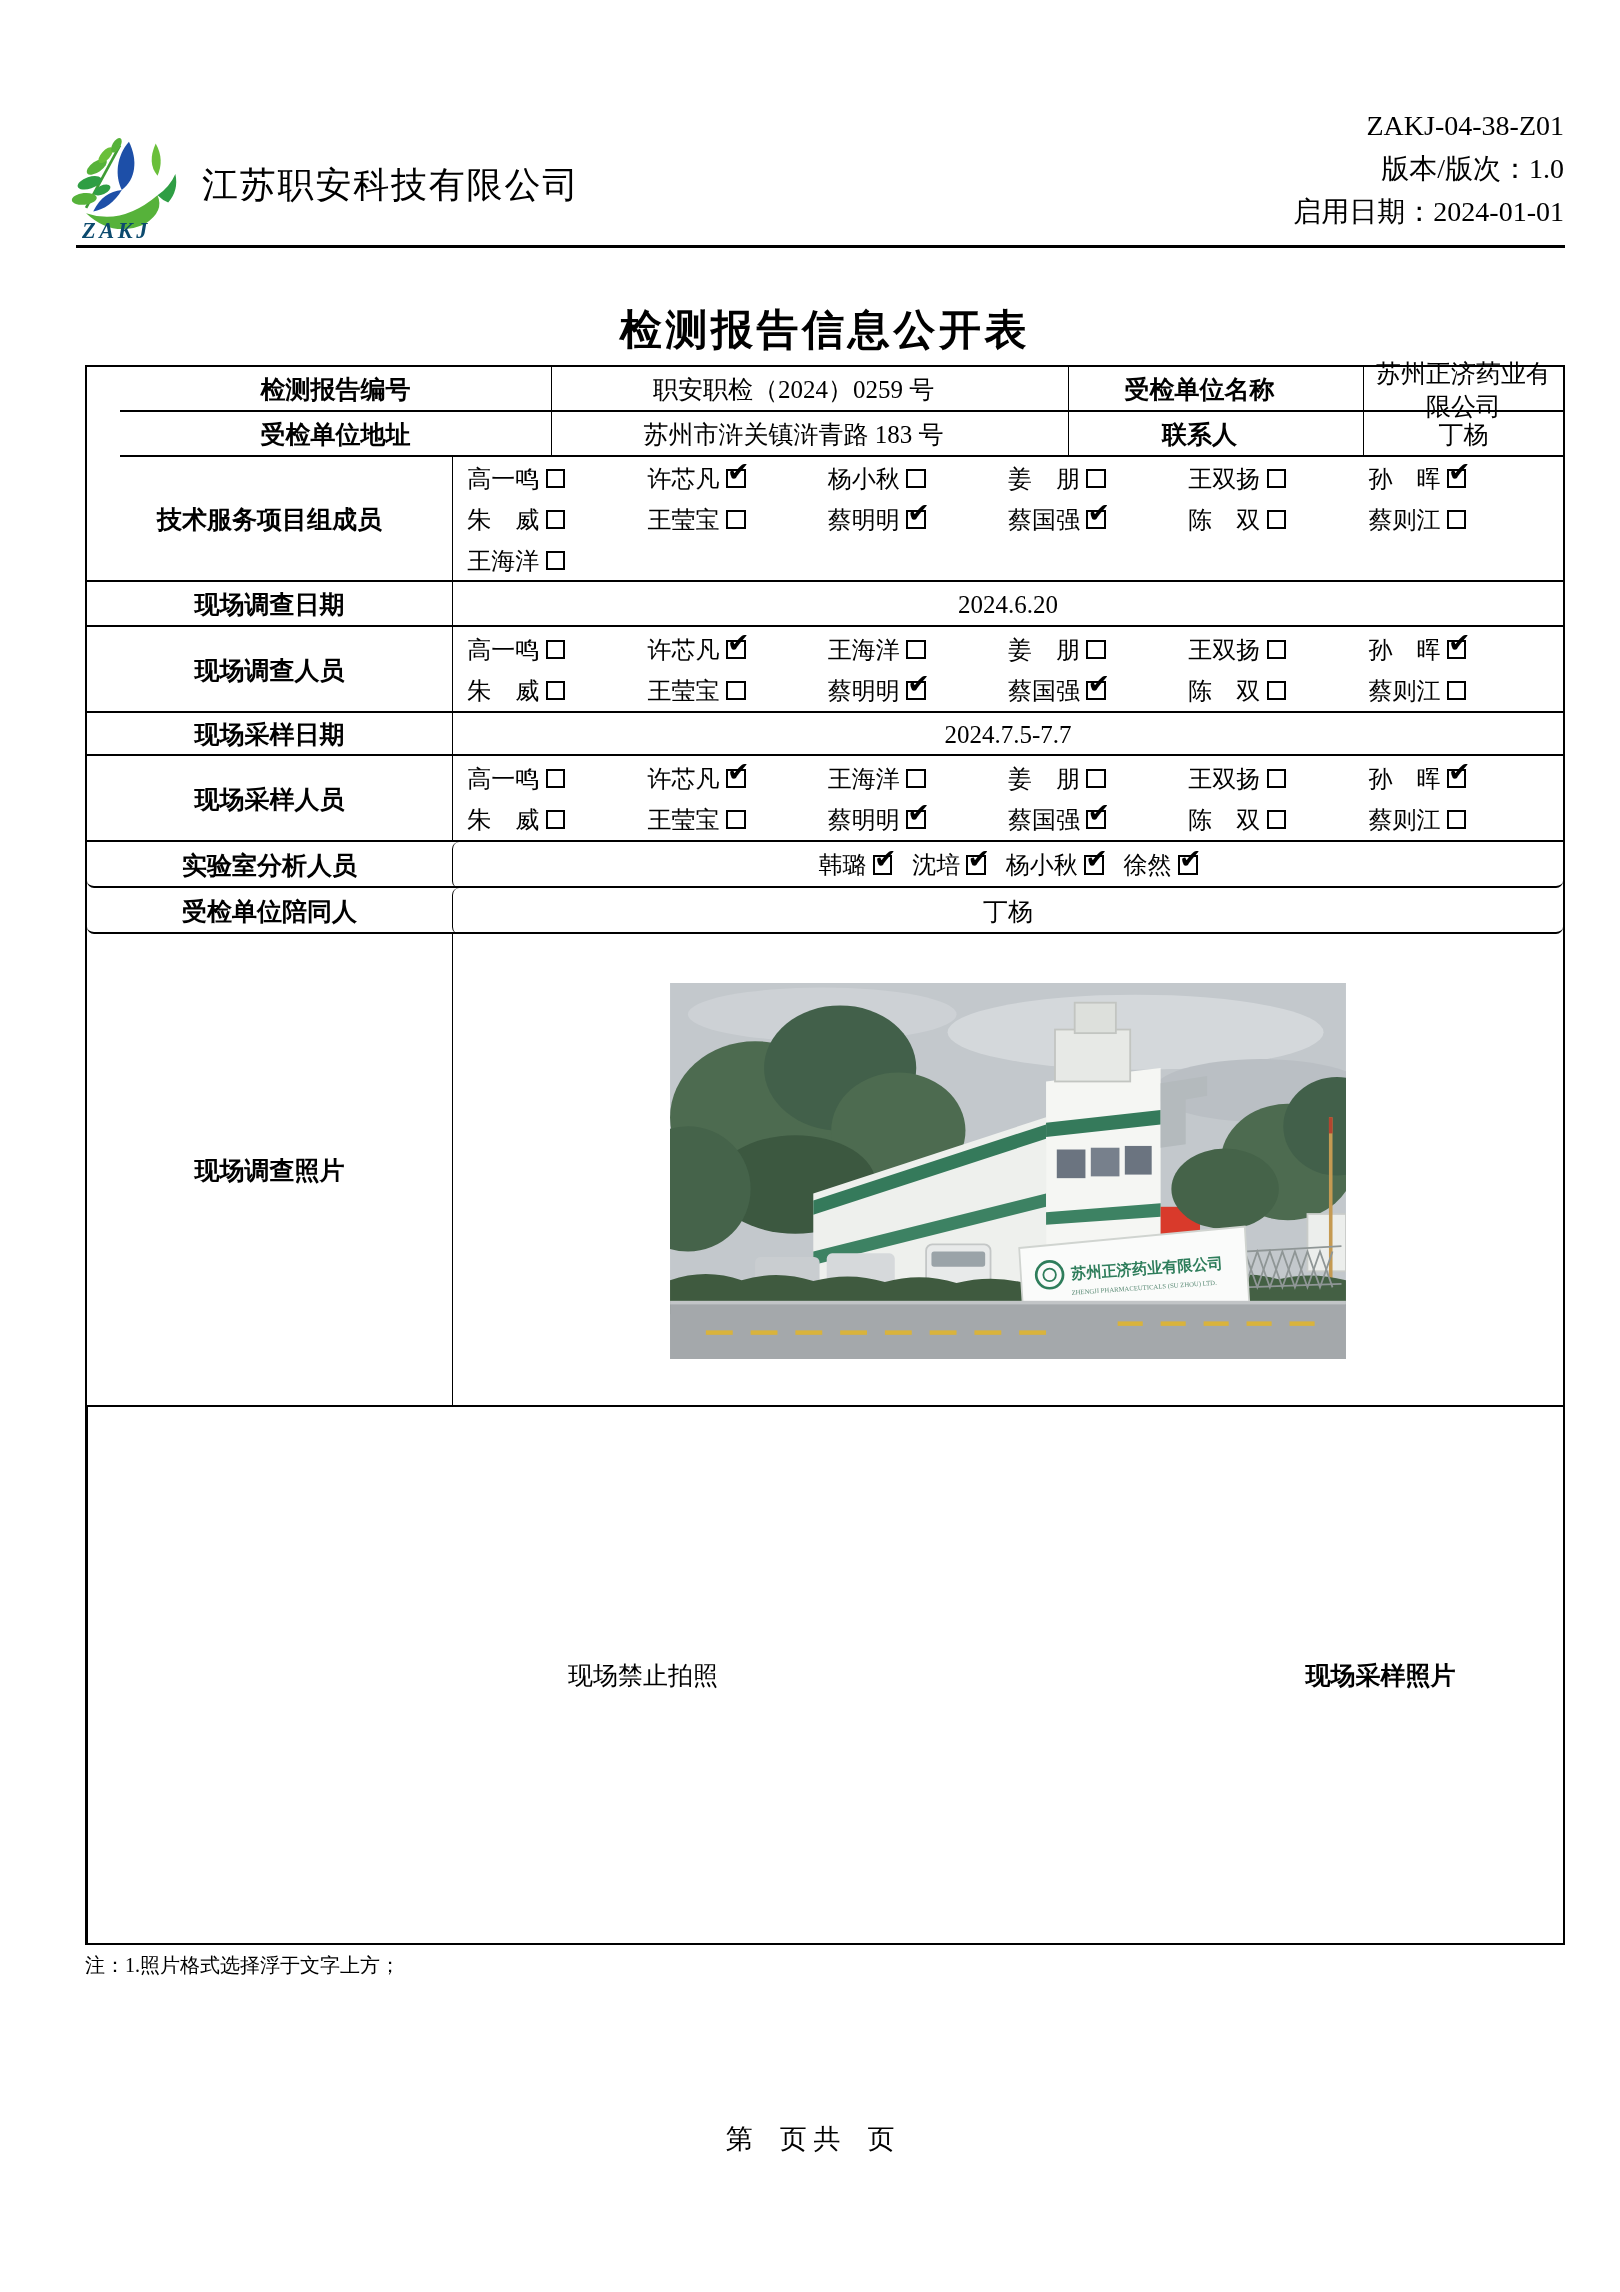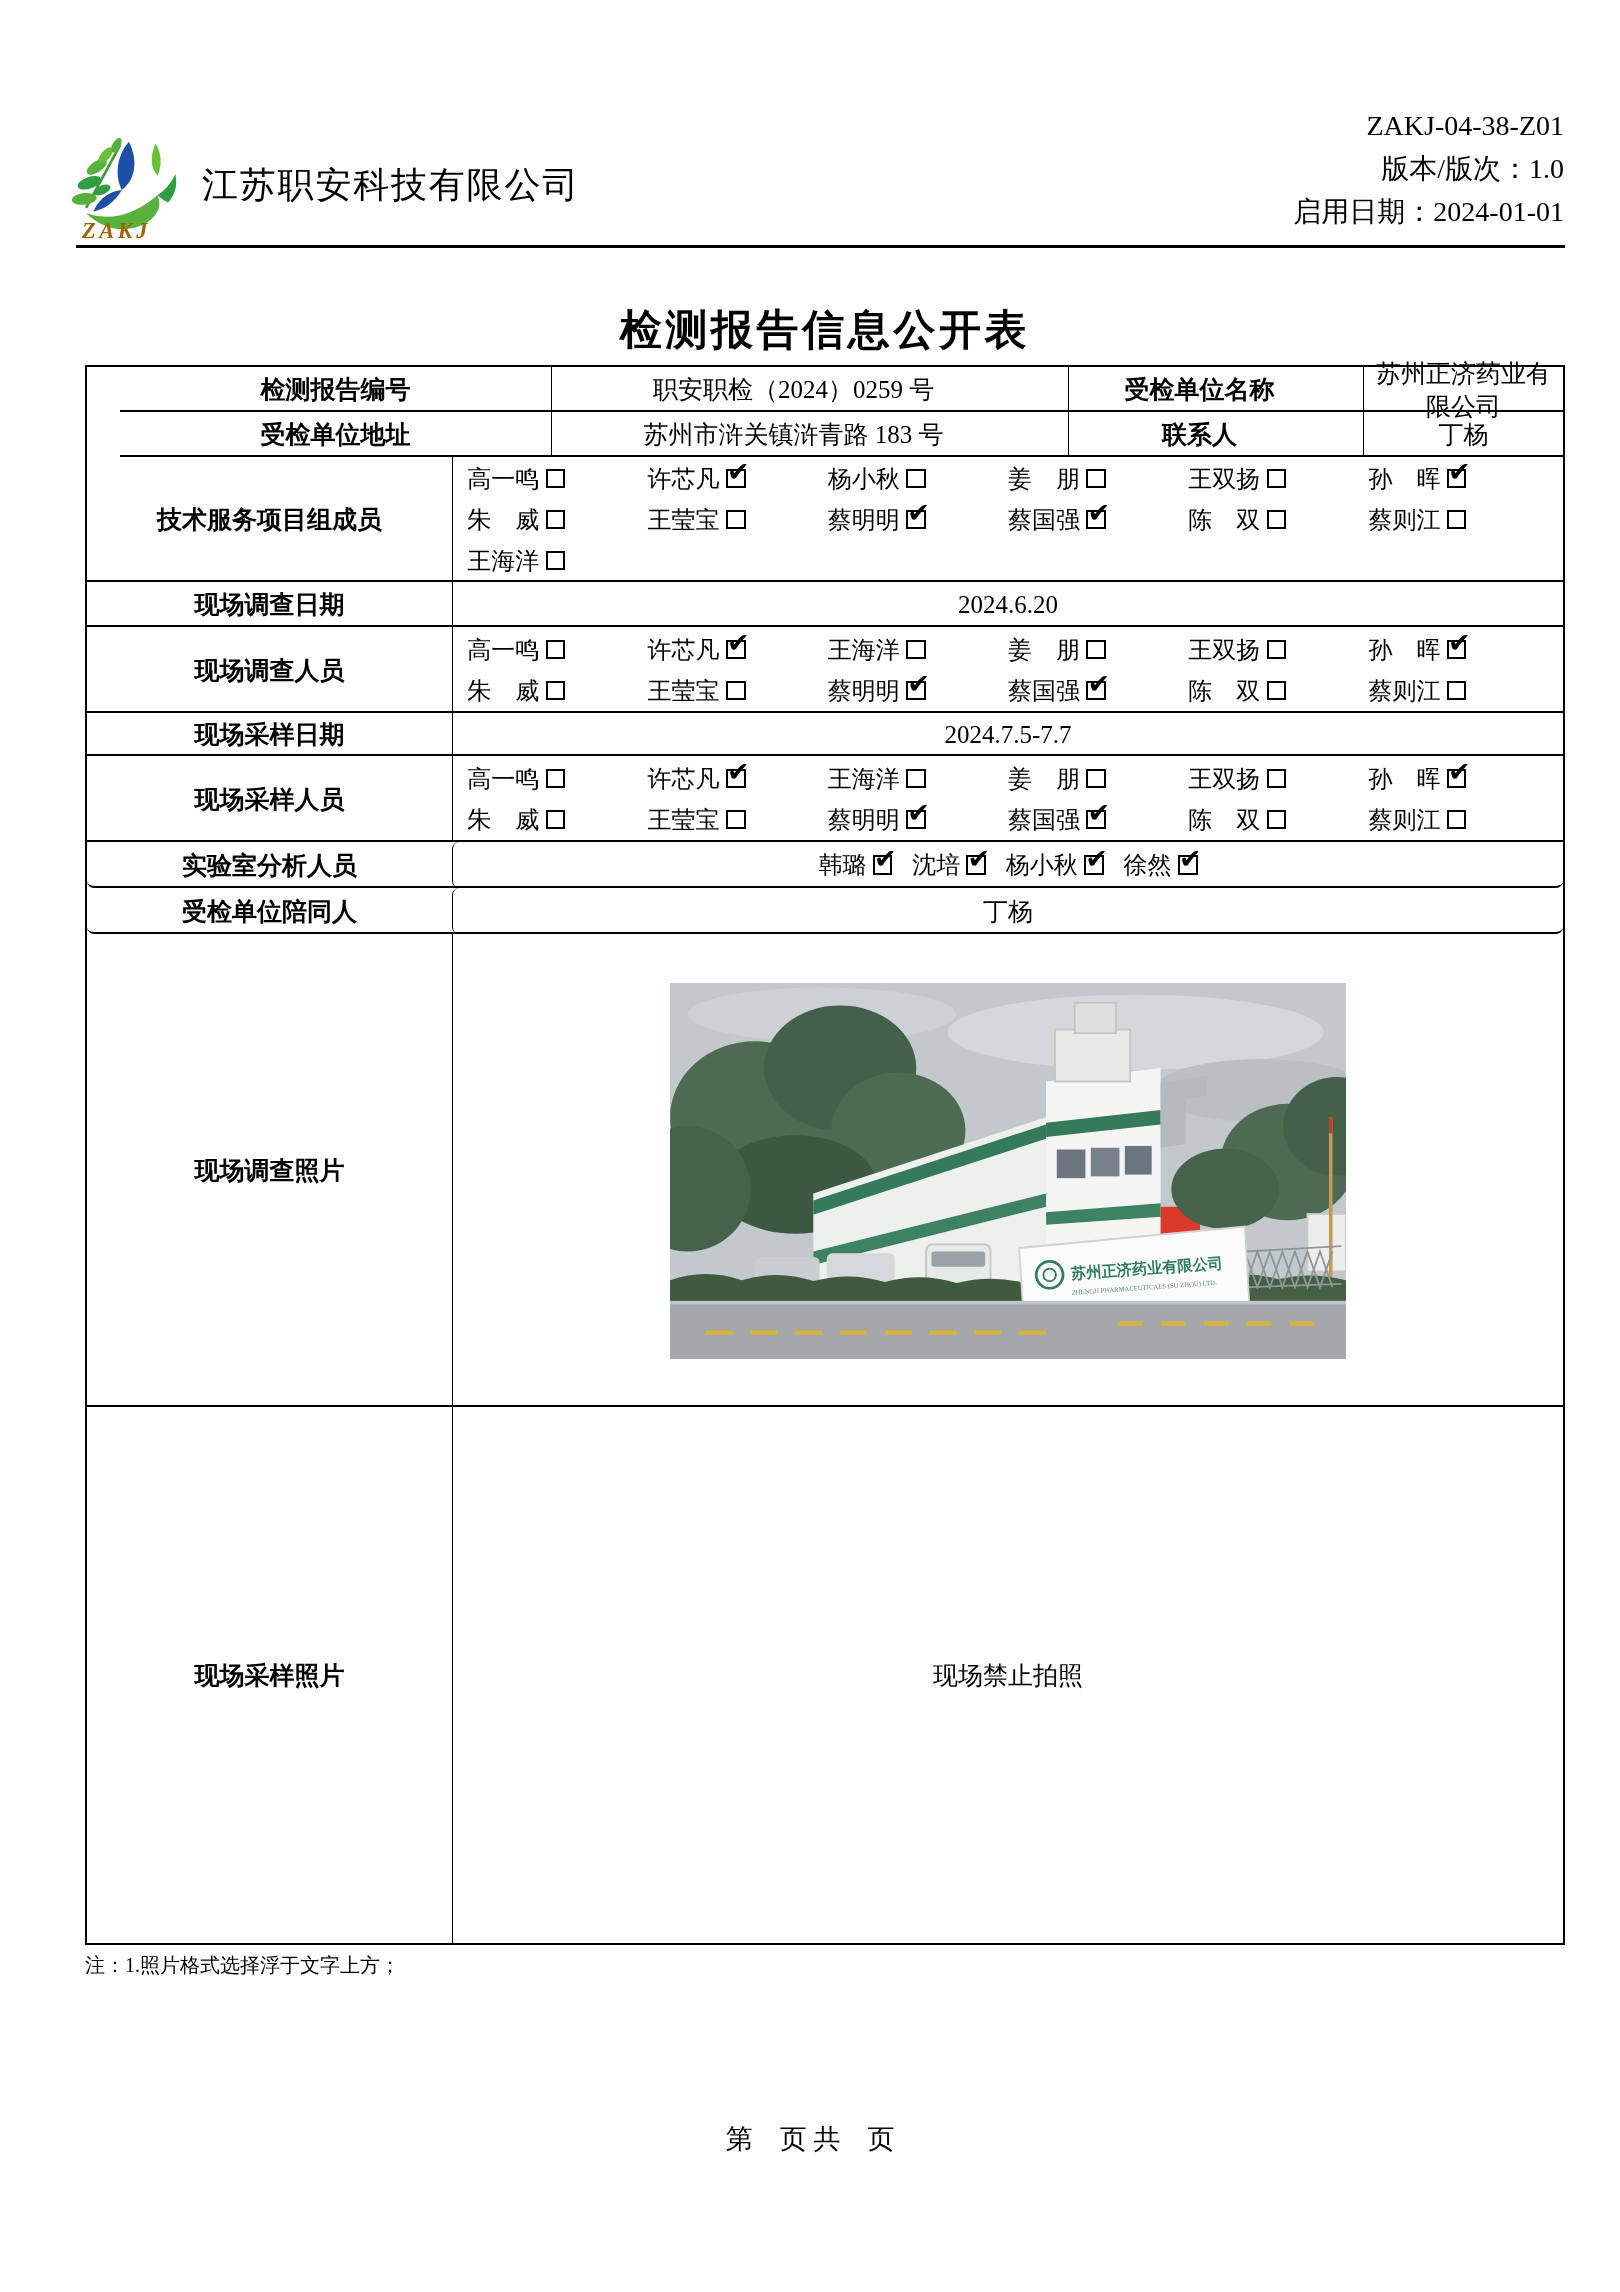--- a/index.html
+++ b/index.html
@@ -4,21 +4,21 @@
 <style>
   * { margin:0; padding:0; box-sizing:border-box; }
   html,body { background:#888; }
   #page {
     position:relative; width:1620px; height:2293px; background:#ffffff;
     font-family:"Liberation Serif", serif; color:#000; overflow:hidden;
   }
   
   #logo { position:absolute; left:70px; top:131px; }
   #logo-text { position:absolute; left:82px; top:218px; font-family:"Liberation Serif", serif;
-    font-style:italic; font-weight:bold; font-size:22.4px; letter-spacing:3.6px; color:#a16207; }
+    font-style:italic; font-weight:bold; font-size:22.4px; letter-spacing:3.6px; color:#0c4a6e; }
   #company-name { position:absolute; left:202px; top:161px; font-size:36px; letter-spacing:1.8px; }
   #header-right { position:absolute; right:56px; top:104px; text-align:right; font-size:28px; line-height:43px; }
   #header-rule { position:absolute; left:76px; right:55px; top:245px; height:2.7px; background:#000; }
   
   #doc-title { position:absolute; left:85px; width:1480px; top:302px; text-align:center;
     font-family:"Liberation Sans", sans-serif; font-weight:bold; font-size:42px; letter-spacing:3.6px; }
   
   #form-table { position:absolute; left:85px; top:365px; width:1480px; border:2.7px solid #000; background:#fff; }
   .trow { display:flex; border-bottom:2.7px solid #000; }
   .trow:last-child { border-bottom:none; }
@@ -439,22 +439,22 @@
               <rect x="548" y="378" width="28" height="5"></rect>
             <rect x="596" y="378" width="28" height="5"></rect>
               <rect x="644" y="378" width="28" height="5"></rect>
             <rect x="692" y="378" width="28" height="5"></rect>
           </g>
         </svg>
       </div>
     </div>
 
     <div class="trow h598">
+      <div class="cell val-col merged h598">现场禁止拍照</div>
       <div class="cell lab-col h598">现场采样照片</div>
-      <div class="cell val-col merged h598">现场禁止拍照</div>
     </div>
 
   </div>
 
   <div id="note">注：1.照片格式选择浮于文字上方；</div>
   <div id="footer">第　页 共　页</div>
 
 </div>
 
 

